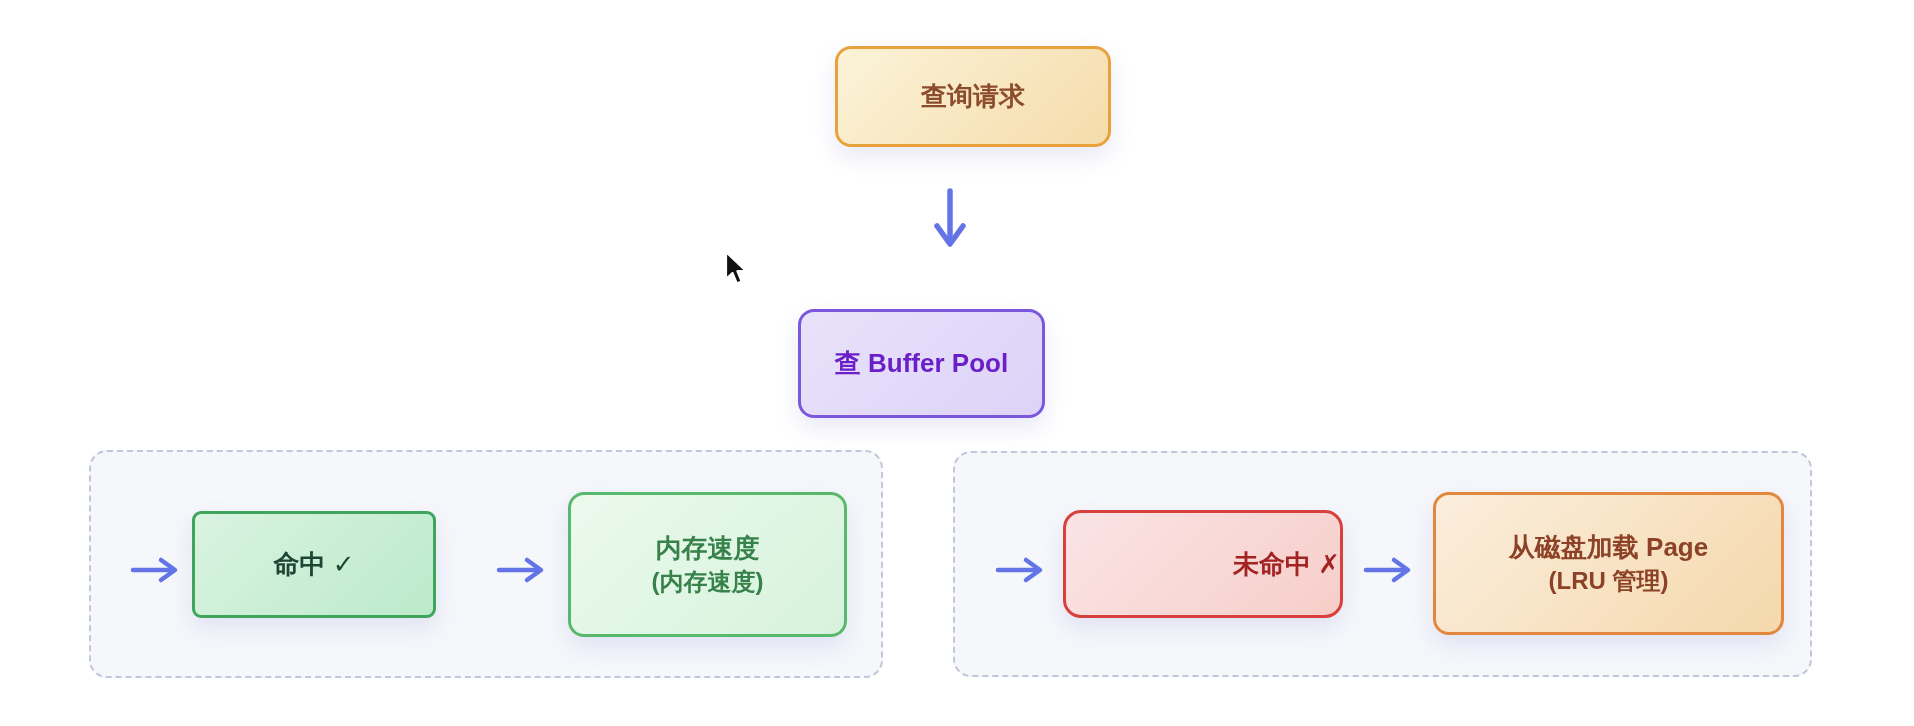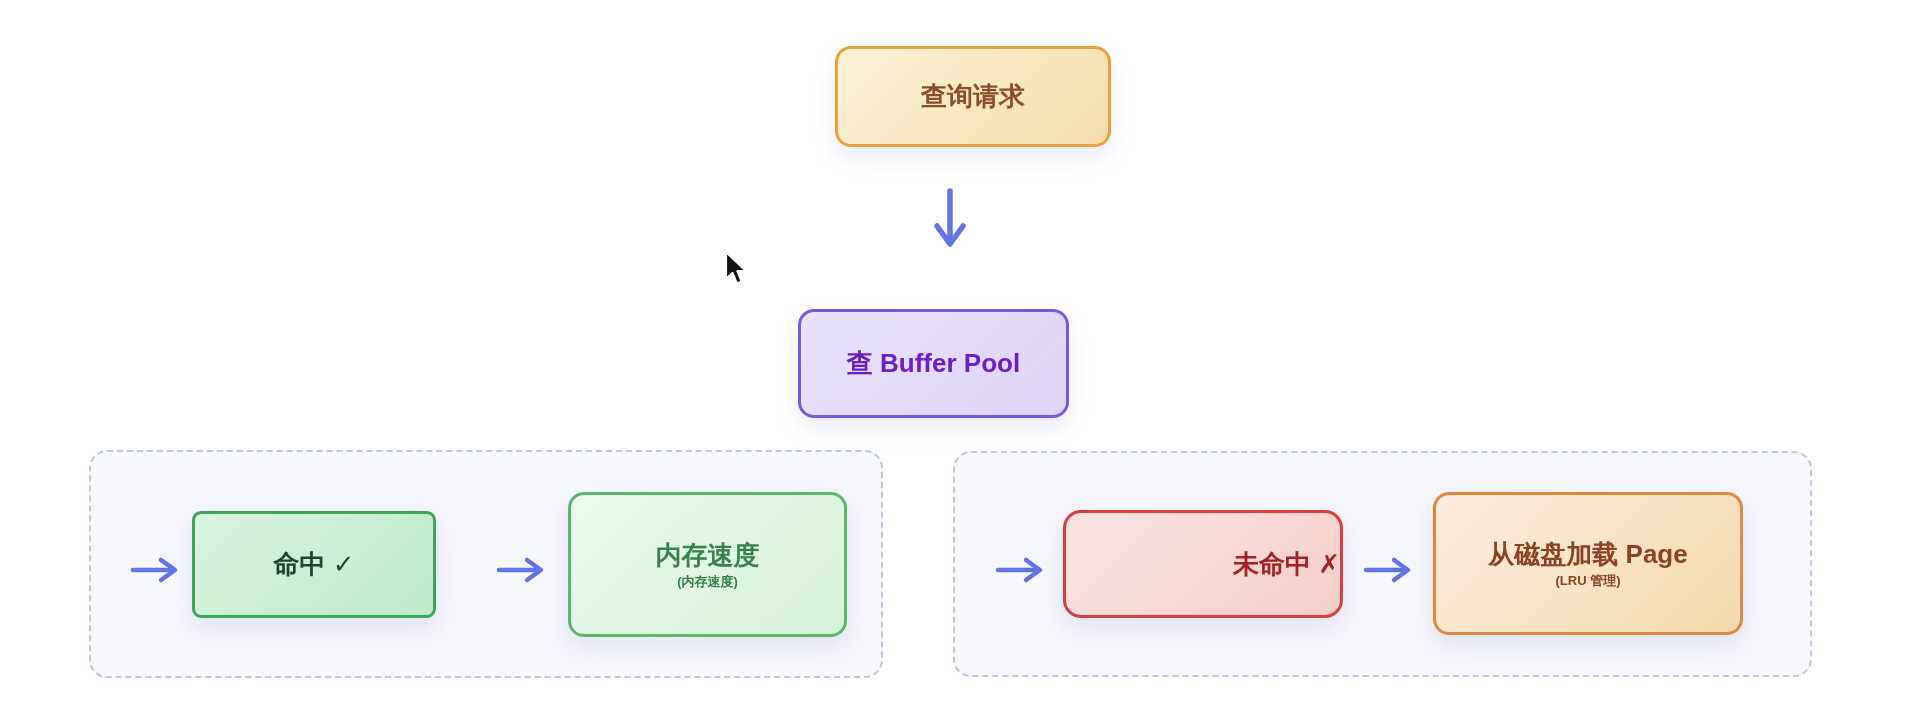--- a/index.html
+++ b/index.html
@@ -6,50 +6,50 @@
   .canvas{
     position:relative;width:1914px;height:726px;background:#ffffff;overflow:hidden;
     font-family:"Liberation Sans","DejaVu Sans",sans-serif;
   }
   .node{
     position:absolute;display:flex;flex-direction:column;align-items:center;justify-content:center;
     box-sizing:border-box;text-align:center;line-height:1.25;
     box-shadow:0 10px 22px rgba(110,120,200,0.16);
   }
   .node .main{font-weight:bold;font-size:26px;}
-  .node .sub{font-weight:bold;font-size:13px;margin-top:2px;}
+  .node .sub{font-weight:bold;font-size:24px;margin-top:2px;}
   .node-query{
     left:813px;top:46px;width:276px;height:101px;border-radius:16px;
     border:3.5px solid #E8A23B;background:linear-gradient(135deg,#FBF3D8 0%,#F6DCAC 100%);
     color:#8C4B2B;
     margin-left:22px;
   }
   .node-buffer{
-    left:798px;top:309px;width:271px;height:109px;border-radius:16px;
+    left:798px;top:309px;width:247px;height:109px;border-radius:16px;
     border:3.5px solid #7A57DC;background:linear-gradient(135deg,#E8E2FA 0%,#DDD3F8 100%);
     color:#6A1FC8;font-size:27px;
   }
   .node-hit{
     left:192px;top:511px;width:244px;height:107px;border-radius:9px;
     border:3.5px solid #3FA55D;background:linear-gradient(135deg,#D9F3E0 0%,#BCEACB 100%);
     color:#1E4634;
   }
   .node-return{
     left:568px;top:492px;width:279px;height:145px;border-radius:16px;
     border:3.5px solid #58B86B;background:linear-gradient(135deg,#EBFAED 0%,#D7F2DC 100%);
     color:#36824A;
   }
   .node-miss{
     left:1063px;top:510px;width:280px;height:108px;border-radius:18px;
     border:3.5px solid #D8403E;background:linear-gradient(135deg,#FBE4E5 0%,#F6CEC9 100%);
     color:#A32323;
     align-items:flex-end;
   }
   .node-load{
-    left:1433px;top:492px;width:310px;height:143px;border-radius:16px;
+    left:1433px;top:492px;width:351px;height:143px;border-radius:16px;
     border:3.5px solid #E1873E;background:linear-gradient(135deg,#FBEEDD 0%,#F5D8AC 100%);
     color:#8B4226;
   }
   .branch{
     position:absolute;box-sizing:border-box;border:2.5px dashed #BFC7D8;border-radius:18px;
     background:#F6F7FB;
   }
   .branch-hit{left:89px;top:450px;width:794px;height:228px;}
   .branch-miss{left:953px;top:451px;width:859px;height:226px;}
   .arrow{position:absolute;}

